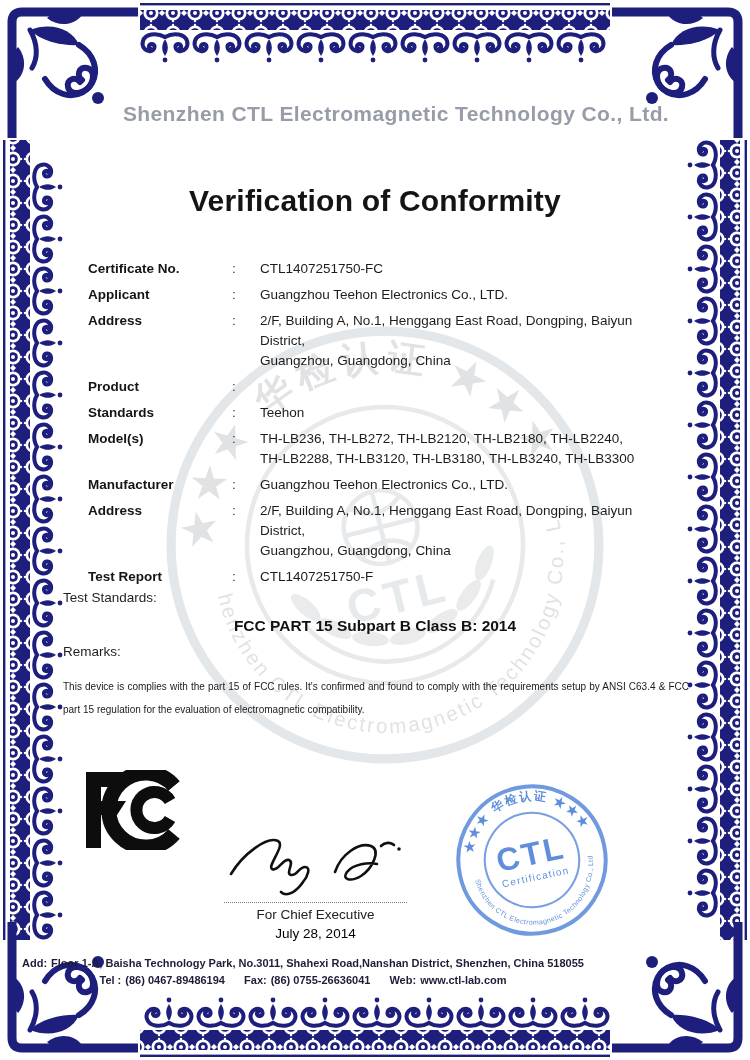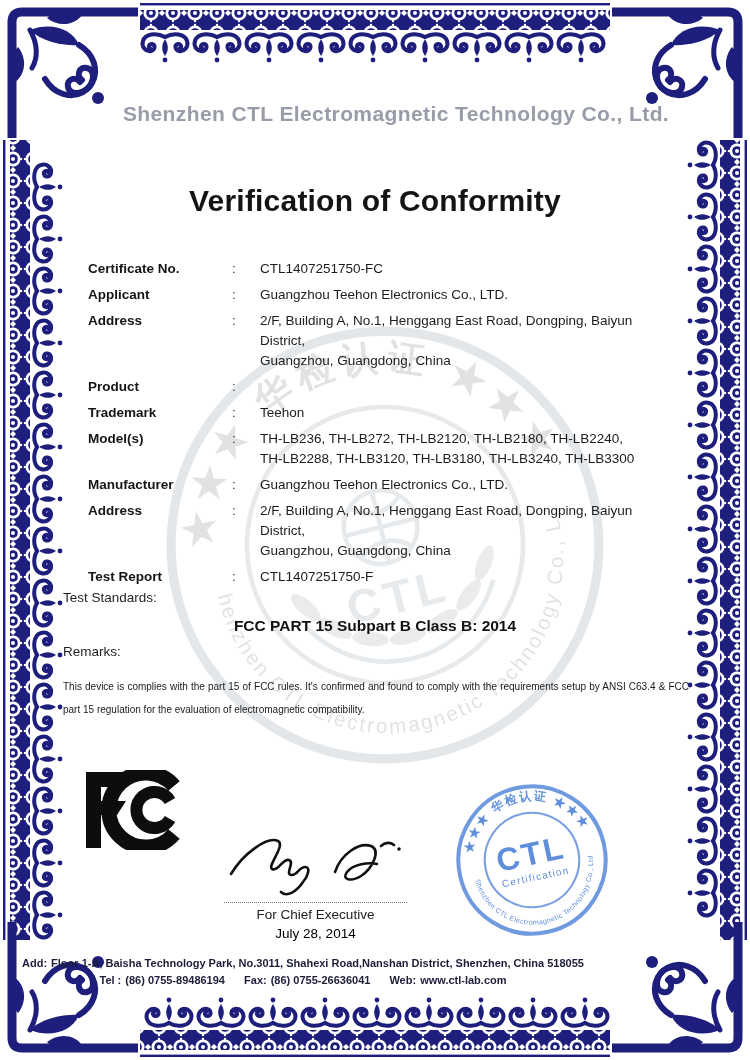--- a/index.html
+++ b/index.html
@@ -164,21 +164,21 @@
         <div class="fvalue">
           <div>2/F, Building A, No.1, Henggang East Road, Dongping, Baiyun District,</div>
           <div>Guangzhou, Guangdong, China</div>
         </div>
       </div>
       <div class="frow">
         <div class="flabel">Product</div>
         <div class="fcolon">:</div>
       </div>
       <div class="frow">
-        <div class="flabel">Trademark</div>
+        <div class="flabel">Standards</div>
         <div class="fcolon">:</div>
         <div class="fvalue">Teehon</div>
       </div>
       <div class="frow">
         <div class="flabel">Model(s)</div>
         <div class="fcolon">:</div>
         <div class="fvalue">
           <div>TH-LB236, TH-LB272, TH-LB2120, TH-LB2180, TH-LB2240,</div>
           <div>TH-LB2288, TH-LB3120, TH-LB3180, TH-LB3240, TH-LB3300</div>
         </div>
@@ -246,20 +246,20 @@
         <text y="6" text-anchor="middle" font-size="40" font-weight="bold" fill="#4a7fd6" letter-spacing="3">CTL</text>
         <text y="26" text-anchor="middle" font-size="12.5" fill="#4a7fd6" letter-spacing="1.5">Certification</text>
       </g>
     </svg>
 
     <div class="footer">
       <div>
         <span class="lbl">Add:</span><span>Floor 1-A, Baisha Technology Park, No.3011, Shahexi Road,Nanshan District, Shenzhen, China 518055</span>
       </div>
       <div>
-        <span class="lbl">Tel :</span><span class="seg">(86) 0755-89486194</span>
+        <span class="lbl">Tel :</span><span class="seg">(86) 0467-89486194</span>
         <span class="lbl">Fax:</span><span class="seg">(86) 0755-26636041</span>
         <span class="lbl">Web:</span><span>www.ctl-lab.com</span>
       </div>
     </div>
 
   </div>
 </div>
 
 </body></html>

